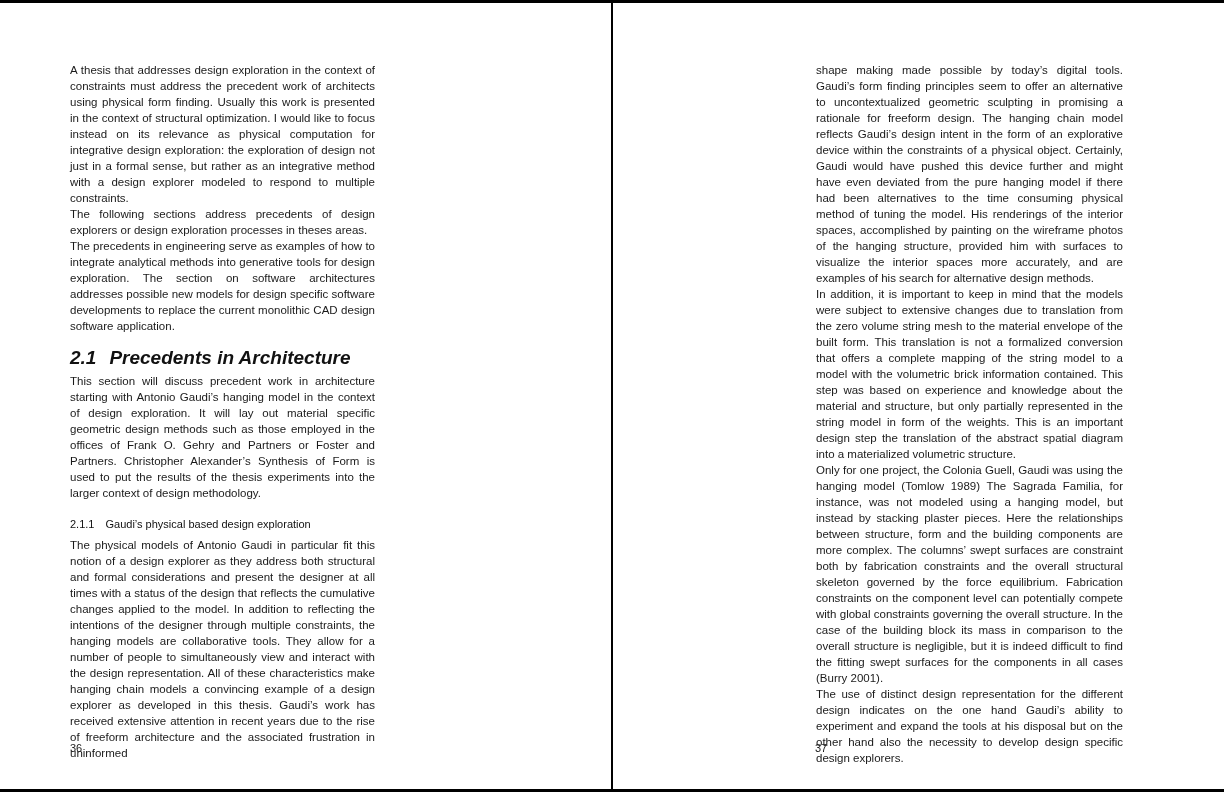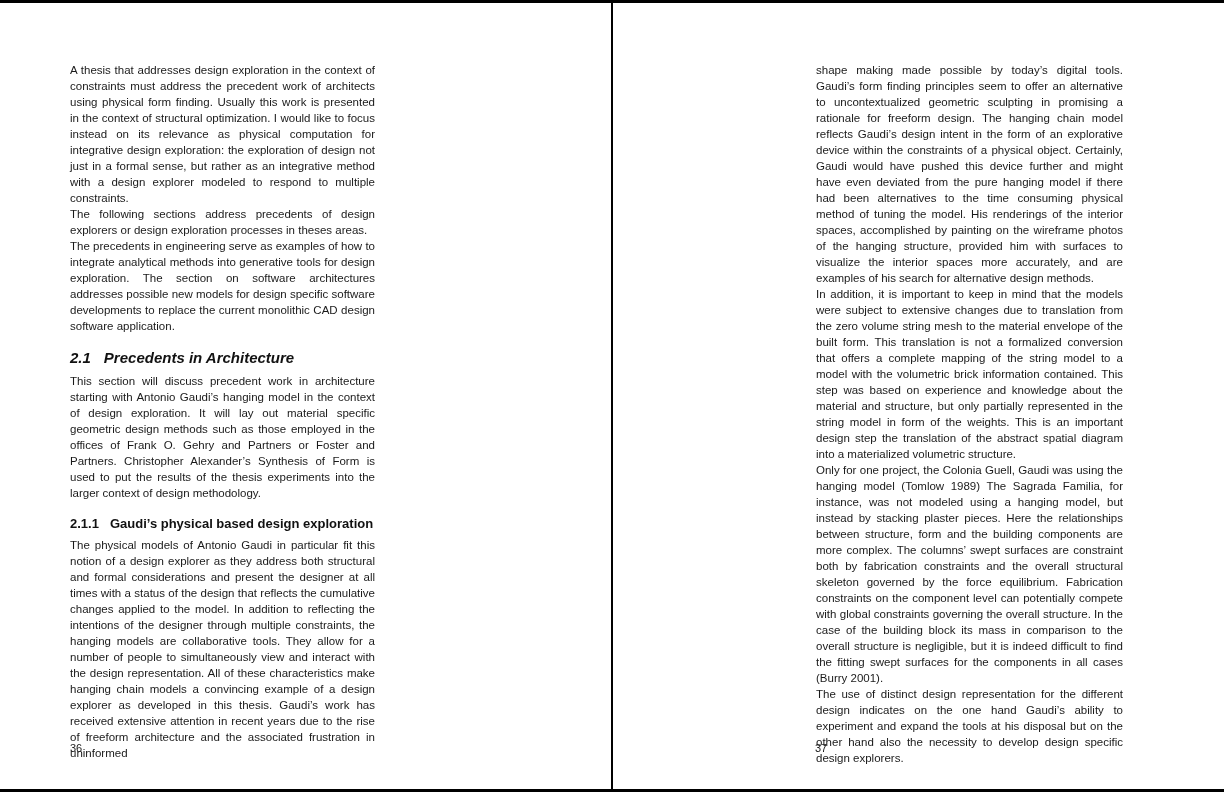--- a/index.html
+++ b/index.html
@@ -20,33 +20,33 @@
     font-size: 11.5px;
     line-height: 16px;
     text-align: justify;
     color: #1a1a1a;
   }
   .col-left  { left: 70px; }
   .col-right { left: 816px; width: 307px; }
   .column p { margin: 0; }
 
   h2.sec {
-    font-size: 15px;
+    font-size: 19px;
     font-weight: bold;
     font-style: italic;
     text-align: left;
     margin: 15px 0 6px 0;
     line-height: 18px;
     color: #111;
   }
   h2.sec .num { margin-right: 13px; }
 
   h3.subsec {
-    font-size: 13px;
-    font-weight: bold;
+    font-size: 11px;
+    font-weight: normal;
     text-align: left;
     margin: 15px 0 5px 0;
     line-height: 16px;
     color: #111;
   }
   h3.subsec .num { margin-right: 11px; }
 
   .pageno {
     position: absolute;
     top: 740px;

